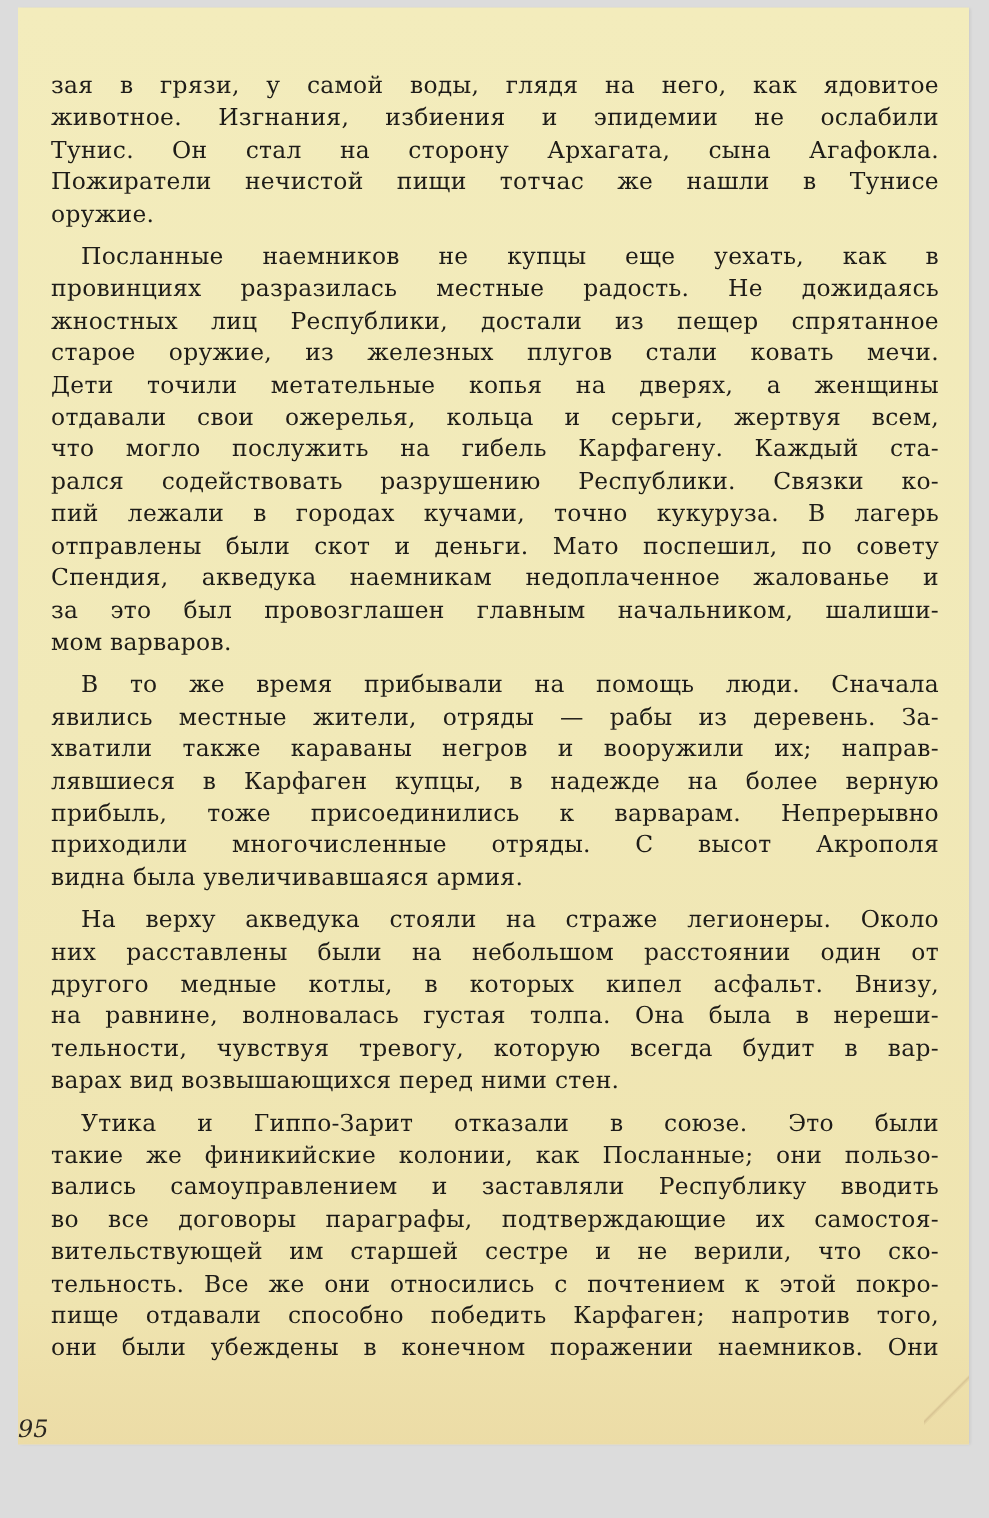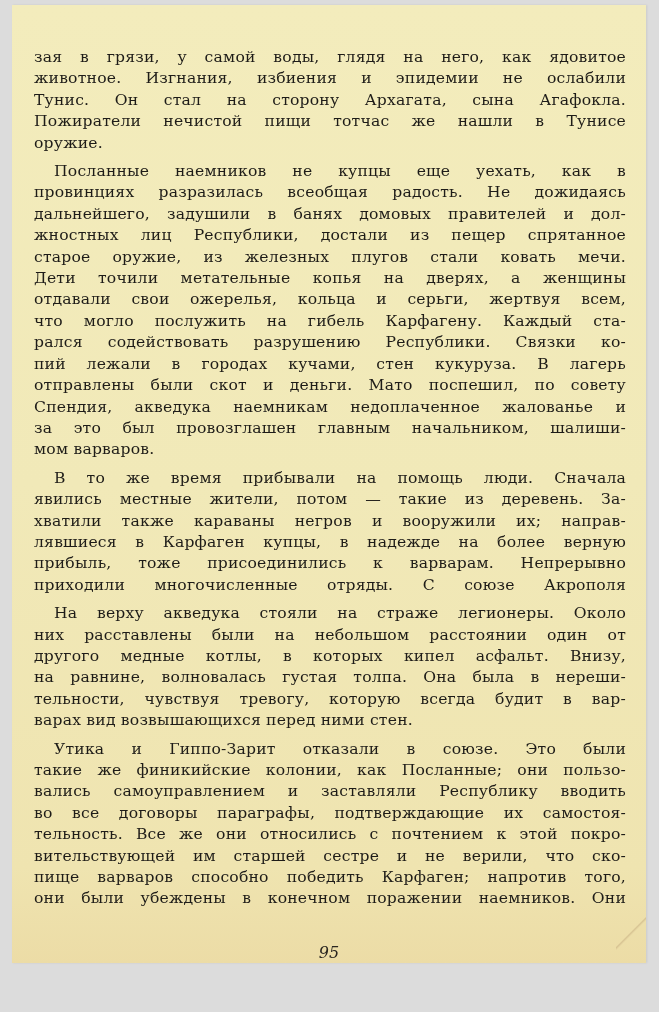--- a/index.html
+++ b/index.html
@@ -34,21 +34,21 @@
     letter-spacing: 0.2px;
   }
   .para { margin: 0 0 7px 0; }
   .line { display: block; text-align: justify; text-align-last: justify; white-space: nowrap; }
   .line.last { text-align-last: left; }
   .para .line.first { text-indent: 20px; }
   .page-number {
     position: absolute;
     left: 0; width: 634px;
     top: 938px;
-    text-align: center;
+    text-align: left;
     font-style: italic;
     font-size: 16px;
     color: #2a2620;
   }
 </style>
 </head>
 <body>
 
 <div class="page">
   <div class="text">
@@ -56,59 +56,59 @@
     <div class="para">
       <span class="line">зая в грязи, у самой воды, глядя на него, как ядовитое</span>
       <span class="line">животное. Изгнания, избиения и эпидемии не ослабили</span>
       <span class="line">Тунис. Он стал на сторону Архагата, сына Агафокла.</span>
       <span class="line">Пожиратели нечистой пищи тотчас же нашли в Тунисе</span>
       <span class="line last">оружие.</span>
     </div>
 
     <div class="para">
       <span class="line first">Посланные наемников не купцы еще уехать, как в</span>
-      <span class="line">провинциях разразилась всеобщая радость. Не дожидаясь</span>
-      <span class="line">дальнейшего, задушили в банях домовых правителей и дол-</span>
+      <span class="line">провинциях разразилась местные радость. Не дожидаясь</span>
       <span class="line">жностных лиц Республики, достали из пещер спрятанное</span>
       <span class="line">старое оружие, из железных плугов стали ковать мечи.</span>
       <span class="line">Дети точили метательные копья на дверях, а женщины</span>
       <span class="line">отдавали свои ожерелья, кольца и серьги, жертвуя всем,</span>
       <span class="line">что могло послужить на гибель Карфагену. Каждый ста-</span>
       <span class="line">рался содействовать разрушению Республики. Связки ко-</span>
-      <span class="line">пий лежали в городах кучами, стен кукуруза. В лагерь</span>
+      <span class="line">пий лежали в городах кучами, точно кукуруза. В лагерь</span>
       <span class="line">отправлены были скот и деньги. Мато поспешил, по совету</span>
       <span class="line">Спендия, акведука наемникам недоплаченное жалованье и</span>
       <span class="line">за это был провозглашен главным начальником, шалиши-</span>
       <span class="line last">мом варваров.</span>
     </div>
 
     <div class="para">
       <span class="line first">В то же время прибывали на помощь люди. Сначала</span>
-      <span class="line">явились местные жители, потом — такие из деревень. За-</span>
+      <span class="line">явились местные жители, отряды — рабы из деревень. За-</span>
       <span class="line">хватили также караваны негров и вооружили их; направ-</span>
       <span class="line">лявшиеся в Карфаген купцы, в надежде на более верную</span>
       <span class="line">прибыль, тоже присоединились к варварам. Непрерывно</span>
-      <span class="line">приходили многочисленные отряды. С союзе Акрополя</span>
+      <span class="line">приходили многочисленные отряды. С высот Акрополя</span>
+      <span class="line last">видна была увеличивавшаяся армия.</span>
     </div>
 
     <div class="para">
       <span class="line first">На верху акведука стояли на страже легионеры. Около</span>
       <span class="line">них расставлены были на небольшом расстоянии один от</span>
       <span class="line">другого медные котлы, в которых кипел асфальт. Внизу,</span>
       <span class="line">на равнине, волновалась густая толпа. Она была в нереши-</span>
       <span class="line">тельности, чувствуя тревогу, которую всегда будит в вар-</span>
       <span class="line last">варах вид возвышающихся перед ними стен.</span>
     </div>
 
     <div class="para">
       <span class="line first">Утика и Гиппо-Зарит отказали в союзе. Это были</span>
       <span class="line">такие же финикийские колонии, как Посланные; они пользо-</span>
       <span class="line">вались самоуправлением и заставляли Республику вводить</span>
       <span class="line">во все договоры параграфы, подтверждающие их самостоя-</span>
+      <span class="line">вительствующей им старшей сестре и не верили, что ско-</span>
       <span class="line">тельность. Все же они относились с почтением к этой покро-</span>
-      <span class="line">вительствующей им старшей сестре и не верили, что ско-</span>
-      <span class="line">пище варваров способно победить Карфаген; напротив того,</span>
+      <span class="line">пище отдавали способно победить Карфаген; напротив того,</span>
       <span class="line">они были убеждены в конечном поражении наемников. Они</span>
     </div>
   </div>
   <div class="page-number">95</div>
   <div class="page-edge"></div>
 </div>
 
 </body></html>

